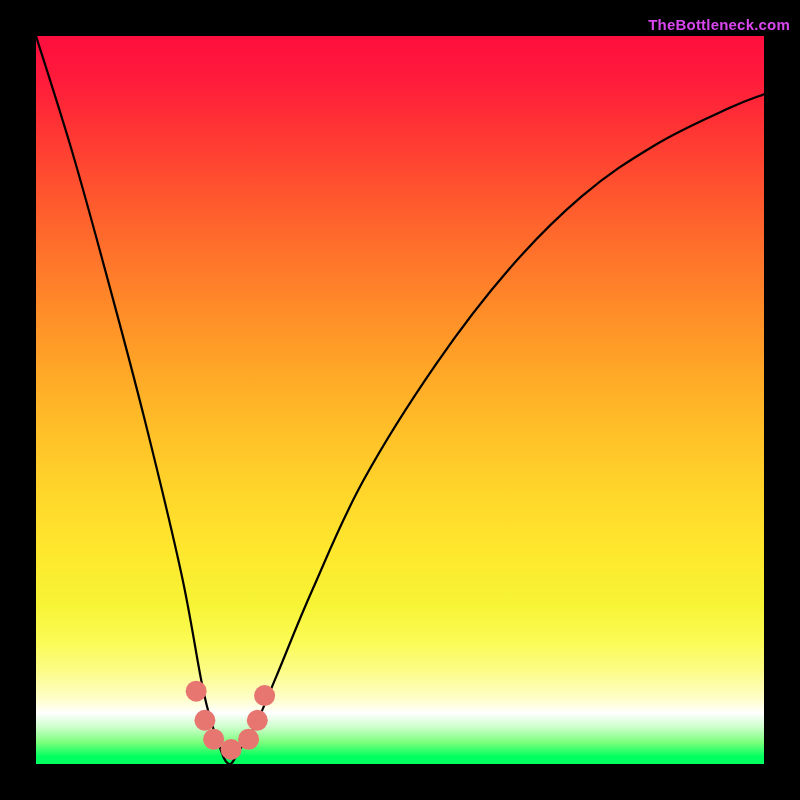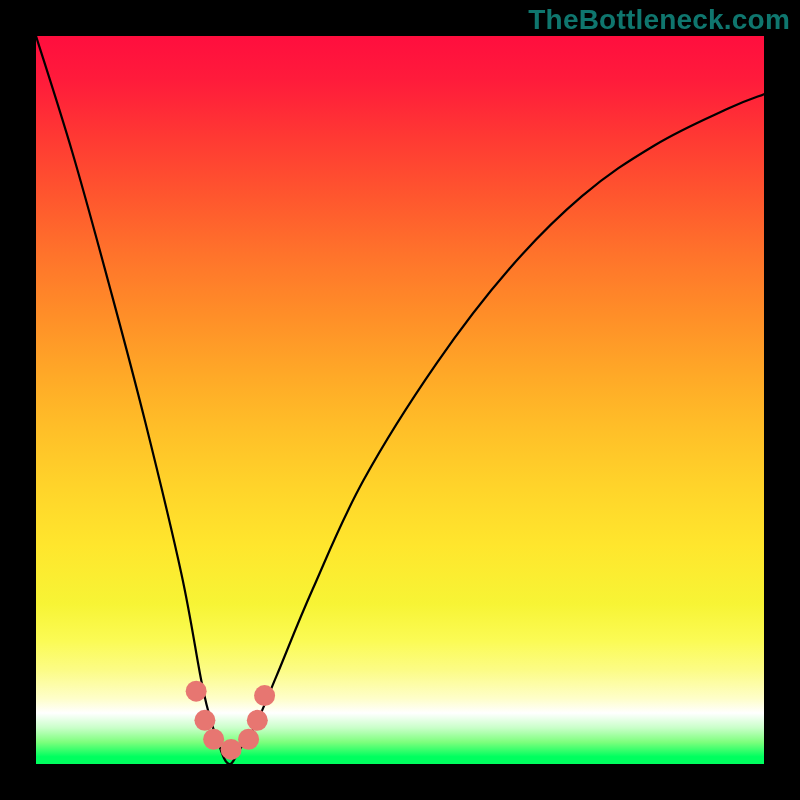--- a/index.html
+++ b/index.html
@@ -41,26 +41,26 @@
   svg.curve {
     position: absolute;
     left: 0;
     top: 0;
     width: 728px;
     height: 728px;
     pointer-events: none;
   }
   .watermark {
     position: absolute;
-    top: 4px;
+    top: 16px;
     right: 10px;
     font-family: Arial, Helvetica, sans-serif;
-    font-size: 28px;
+    font-size: 15px;
     font-weight: 600;
-    color: #0f766e;
+    color: #d946ef;
     letter-spacing: 0.2px;
     user-select: none;
   }
 </style>
 </head>
 <body>
 
 <div class="frame">
   <svg class="curve" viewBox="0 0 728 728" preserveAspectRatio="none">
     <path id="curve-path" fill="none" stroke="#000000" stroke-width="2.2" stroke-linecap="round" d="M 0 0 C 6.673333333333333 21.354666666666674, 23.053333333333335 71.10133333333334, 36.4 116.48000000000002 C 49.74666666666666 161.8586666666667, 59.453333333333326 198.13733333333332, 72.8 247.51999999999998 C 86.14666666666666 296.9026666666667, 95.85333333333334 332.4533333333334, 109.2 385.84000000000003 C 122.54666666666667 439.2266666666667, 134.92266666666666 489.33733333333333, 145.6 538.72 C 156.27733333333333 588.1026666666667, 160.76666666666665 624.5026666666668, 167.44 655.2 C 174.11333333333334 685.8973333333333, 177.32866666666666 692.8133333333333, 182 706.16 C 186.67133333333334 719.5066666666667, 188.916 726.6653333333334, 192.92000000000002 728 C 196.92400000000004 729.3346666666666, 199.1686666666667 720.1133333333333, 203.84000000000003 713.44 C 208.51133333333337 706.7666666666668, 211.7266666666667 704.9466666666667, 218.4 691.6 C 225.07333333333332 678.2533333333333, 229.56266666666667 665.9986666666666, 240.24 640.64 C 250.91733333333335 615.2813333333334, 260.62399999999997 589.316, 276.64 553.28 C 292.656 517.2439999999999, 304.91066666666666 485.45466666666664, 327.6 444.08 C 350.2893333333334 402.70533333333333, 373.7066666666667 366.3053333333333, 400.40000000000003 327.59999999999997 C 427.09333333333336 288.89466666666664, 446.50666666666666 263.6573333333333, 473.2 232.95999999999998 C 499.8933333333333 202.26266666666663, 519.3066666666666 182.84933333333328, 546 160.15999999999997 C 572.6933333333334 137.47066666666666, 592.1066666666666 125.21600000000005, 618.8 109.20000000000005 C 645.4933333333333 93.18400000000004, 671.58 82.14266666666663, 691.6 72.79999999999995 C 711.62 63.45733333333328, 721.3266666666667 60.909333333333336, 728 58.24000000000001"></path>

